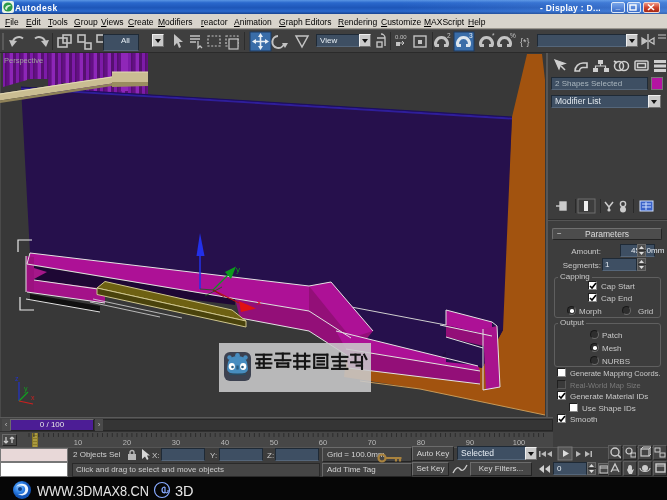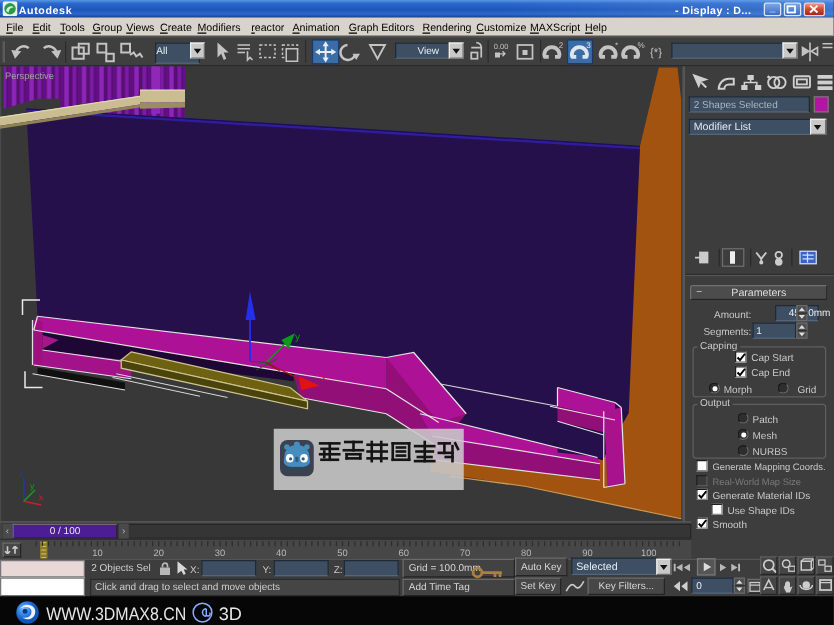--- a/index.html
+++ b/index.html
@@ -61,21 +61,21 @@
 <rect x="52" y="3" width="1" height="17" fill="#2c2c2c"></rect>
 <g stroke="#c3c3c3" stroke-width="1.6" fill="none">
 <rect x="58" y="8" width="9" height="9"></rect>
         <rect x="63" y="5" width="8" height="8"></rect>
 <rect x="78" y="5" width="7" height="7"></rect>
         <rect x="85" y="13" width="6" height="6"></rect>
 <rect x="97" y="5" width="7" height="7"></rect>
         <path d="M104,14 l3,-2 l2,3 l3,-2 l2,3"></path>
 </g>
 </svg>
-<div class="fld" style="left:124px;top:4px;width:36px;height:17px;font-size:8px;padding-left:0;line-height:11px;color:#e6eef4">All</div>
+<div class="fld" style="left:103px;top:4px;width:36px;height:17px;font-size:8px;padding-left:17px;line-height:11px;color:#e6eef4">All</div>
 <div class="dbtn" style="left:152px;top:4px;width:12px;height:13px"></div>
 <svg class="a" style="left:168px;top:0" width="499" height="23">
 <path d="M6,4 L6,16 L9,13 L11,18 L13,17 L11,12 L15,12 Z" fill="#c3c3c3"></path>
 <g stroke="#c3c3c3" stroke-width="1.3" fill="none">
         <path d="M22,6 h10 M22,9 h10 M22,12 h6"></path>
         <path d="M30,11 l0,7 l2,-2 l2,2" fill="none"></path>
       </g>
 <rect x="40" y="6" width="12" height="10" fill="none" stroke="#c3c3c3" stroke-width="1.2" stroke-dasharray="2,1.6"></rect>
 <rect x="58" y="6" width="12" height="10" fill="none" stroke="#c3c3c3" stroke-width="1.2" stroke-dasharray="2,1.6"></rect>
       <rect x="61" y="9" width="9" height="10" fill="#3f3f3f" stroke="#c3c3c3" stroke-width="1.2"></rect>
@@ -87,21 +87,21 @@
 <g fill="#e8eef4">
         <polygon points="92.5,3 90,7 95,7"></polygon>
         <polygon points="92.5,20 90,16 95,16"></polygon>
         <polygon points="84,11.5 88,9 88,14"></polygon>
         <polygon points="101,11.5 97,9 97,14"></polygon>
       </g>
 <path d="M110,6 A6,6 0 1 0 116,14" stroke="#c3c3c3" stroke-width="2" fill="none"></path>
       <polygon points="114,13 120,13 117,18" fill="#c3c3c3"></polygon>
 <polygon points="128,6 140,6 134,17" fill="none" stroke="#c3c3c3" stroke-width="1.5"></polygon>
 </svg>
-<div class="fld" style="left:316px;top:4px;width:44px;height:13px;font-size:8px;padding-left:17px;line-height:11px;color:#e6eef4">View</div>
+<div class="fld" style="left:316px;top:4px;width:44px;height:13px;font-size:8px;padding-left:3px;line-height:11px;color:#e6eef4">View</div>
 <div class="dbtn" style="left:359px;top:4px;width:12px;height:13px"></div>
 <svg class="a" style="left:374px;top:0" width="293" height="23">
 <g stroke="#c3c3c3" stroke-width="1.4" fill="none">
         <path d="M3,8 h8 v8 M7,4 a4,4 0 0 1 4,4"></path>
         <rect x="3" y="12" width="5" height="5"></rect>
       </g>
 <rect x="16" y="2" width="1" height="18" fill="#2c2c2c"></rect>
 <text x="21" y="9" font-size="6" fill="#c3c3c3" font-family="Liberation Sans">0.00</text>
       <path d="M22,13 h8 m-2,-2 l2,2 l-2,2" stroke="#c3c3c3" stroke-width="1" fill="none"></path>
       <rect x="22" y="12" width="4" height="4" fill="#c3c3c3"></rect>

